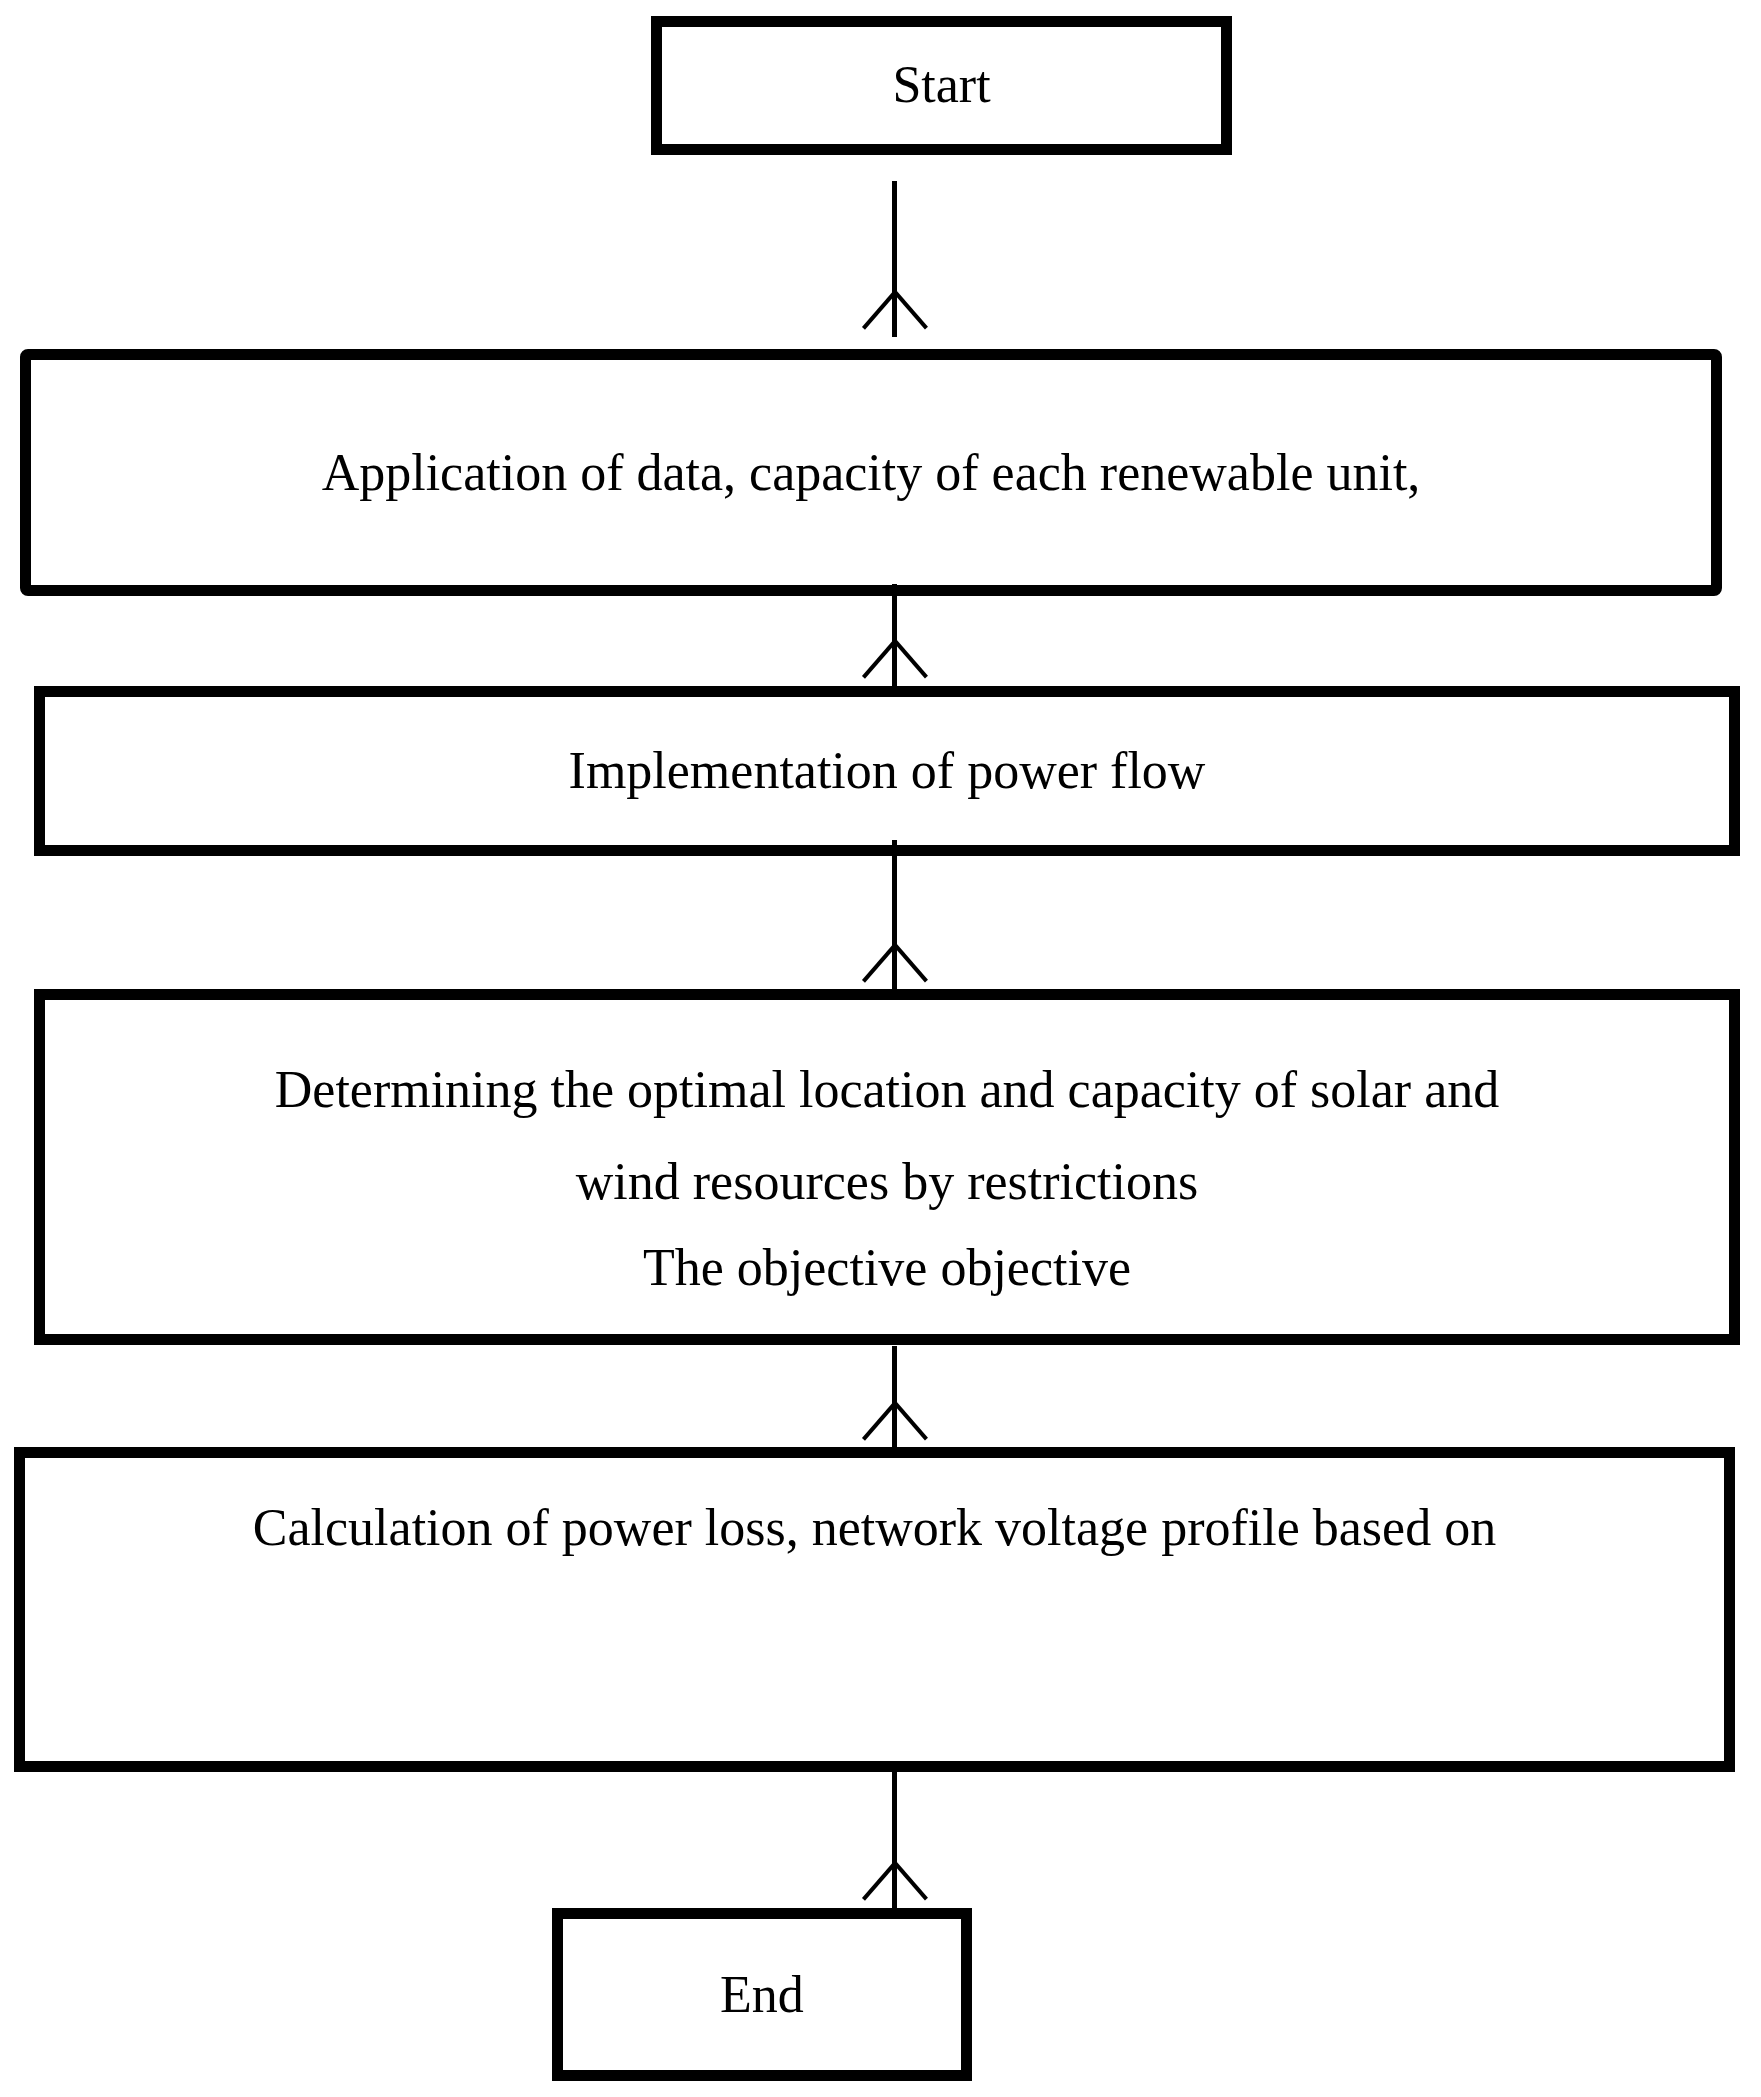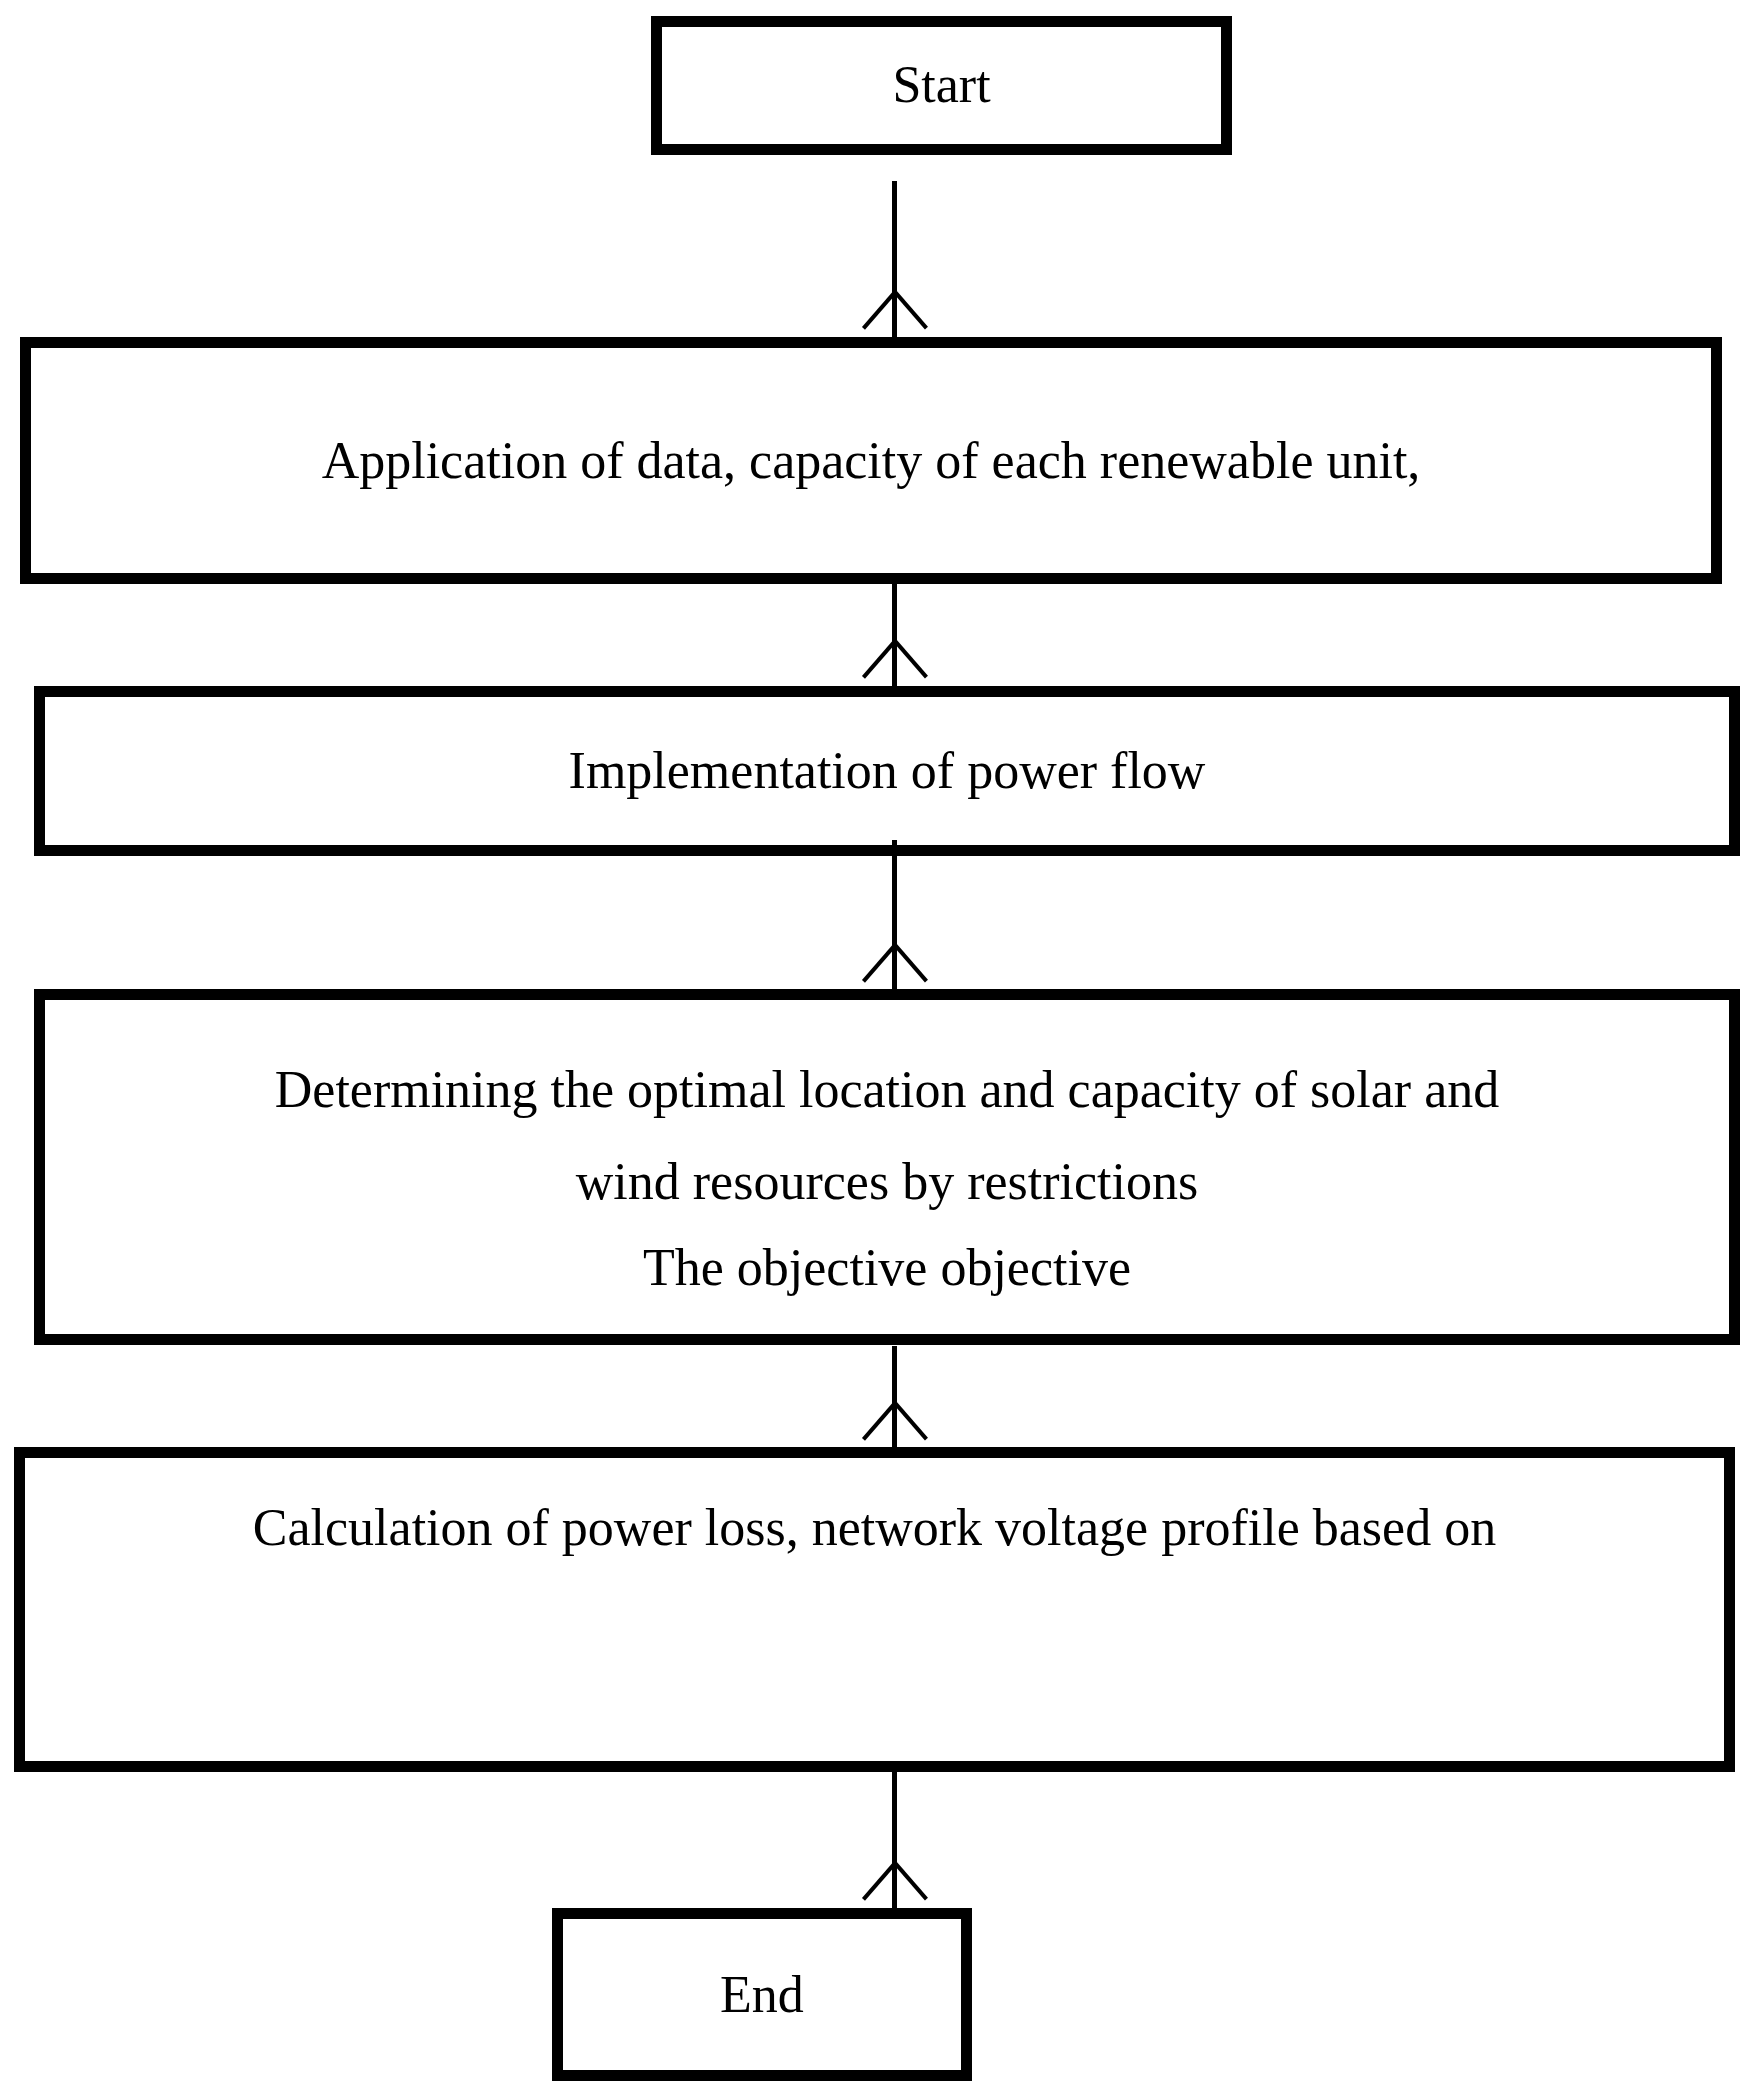--- a/index.html
+++ b/index.html
@@ -75,21 +75,21 @@
   </div>
 
   <div class="conn" style="left:892px; top:181px; width:4.6px; height:156px;">
     <div class="shaft" style="height:156px;"></div>
     <div class="head" style="top:111px;">
       <div class="wing left" style="height:48px;"></div>
       <div class="wing right" style="height:48px;"></div>
     </div>
   </div>
 
-  <div class="node process center-v" style="left:20px; top:337px; width:1702px; height:247px;">
+  <div class="node process center-v" style="left:20px; top:349px; width:1702px; height:247px;border-radius:8px;">
     <span class="line">Application of data, capacity of each renewable unit,</span>
   </div>
 
   <div class="conn" style="left:892px; top:584px; width:4.6px; height:102px;">
     <div class="shaft" style="height:102px;"></div>
     <div class="head" style="top:57px;">
       <div class="wing left" style="height:48px;"></div>
       <div class="wing right" style="height:48px;"></div>
     </div>
   </div>

